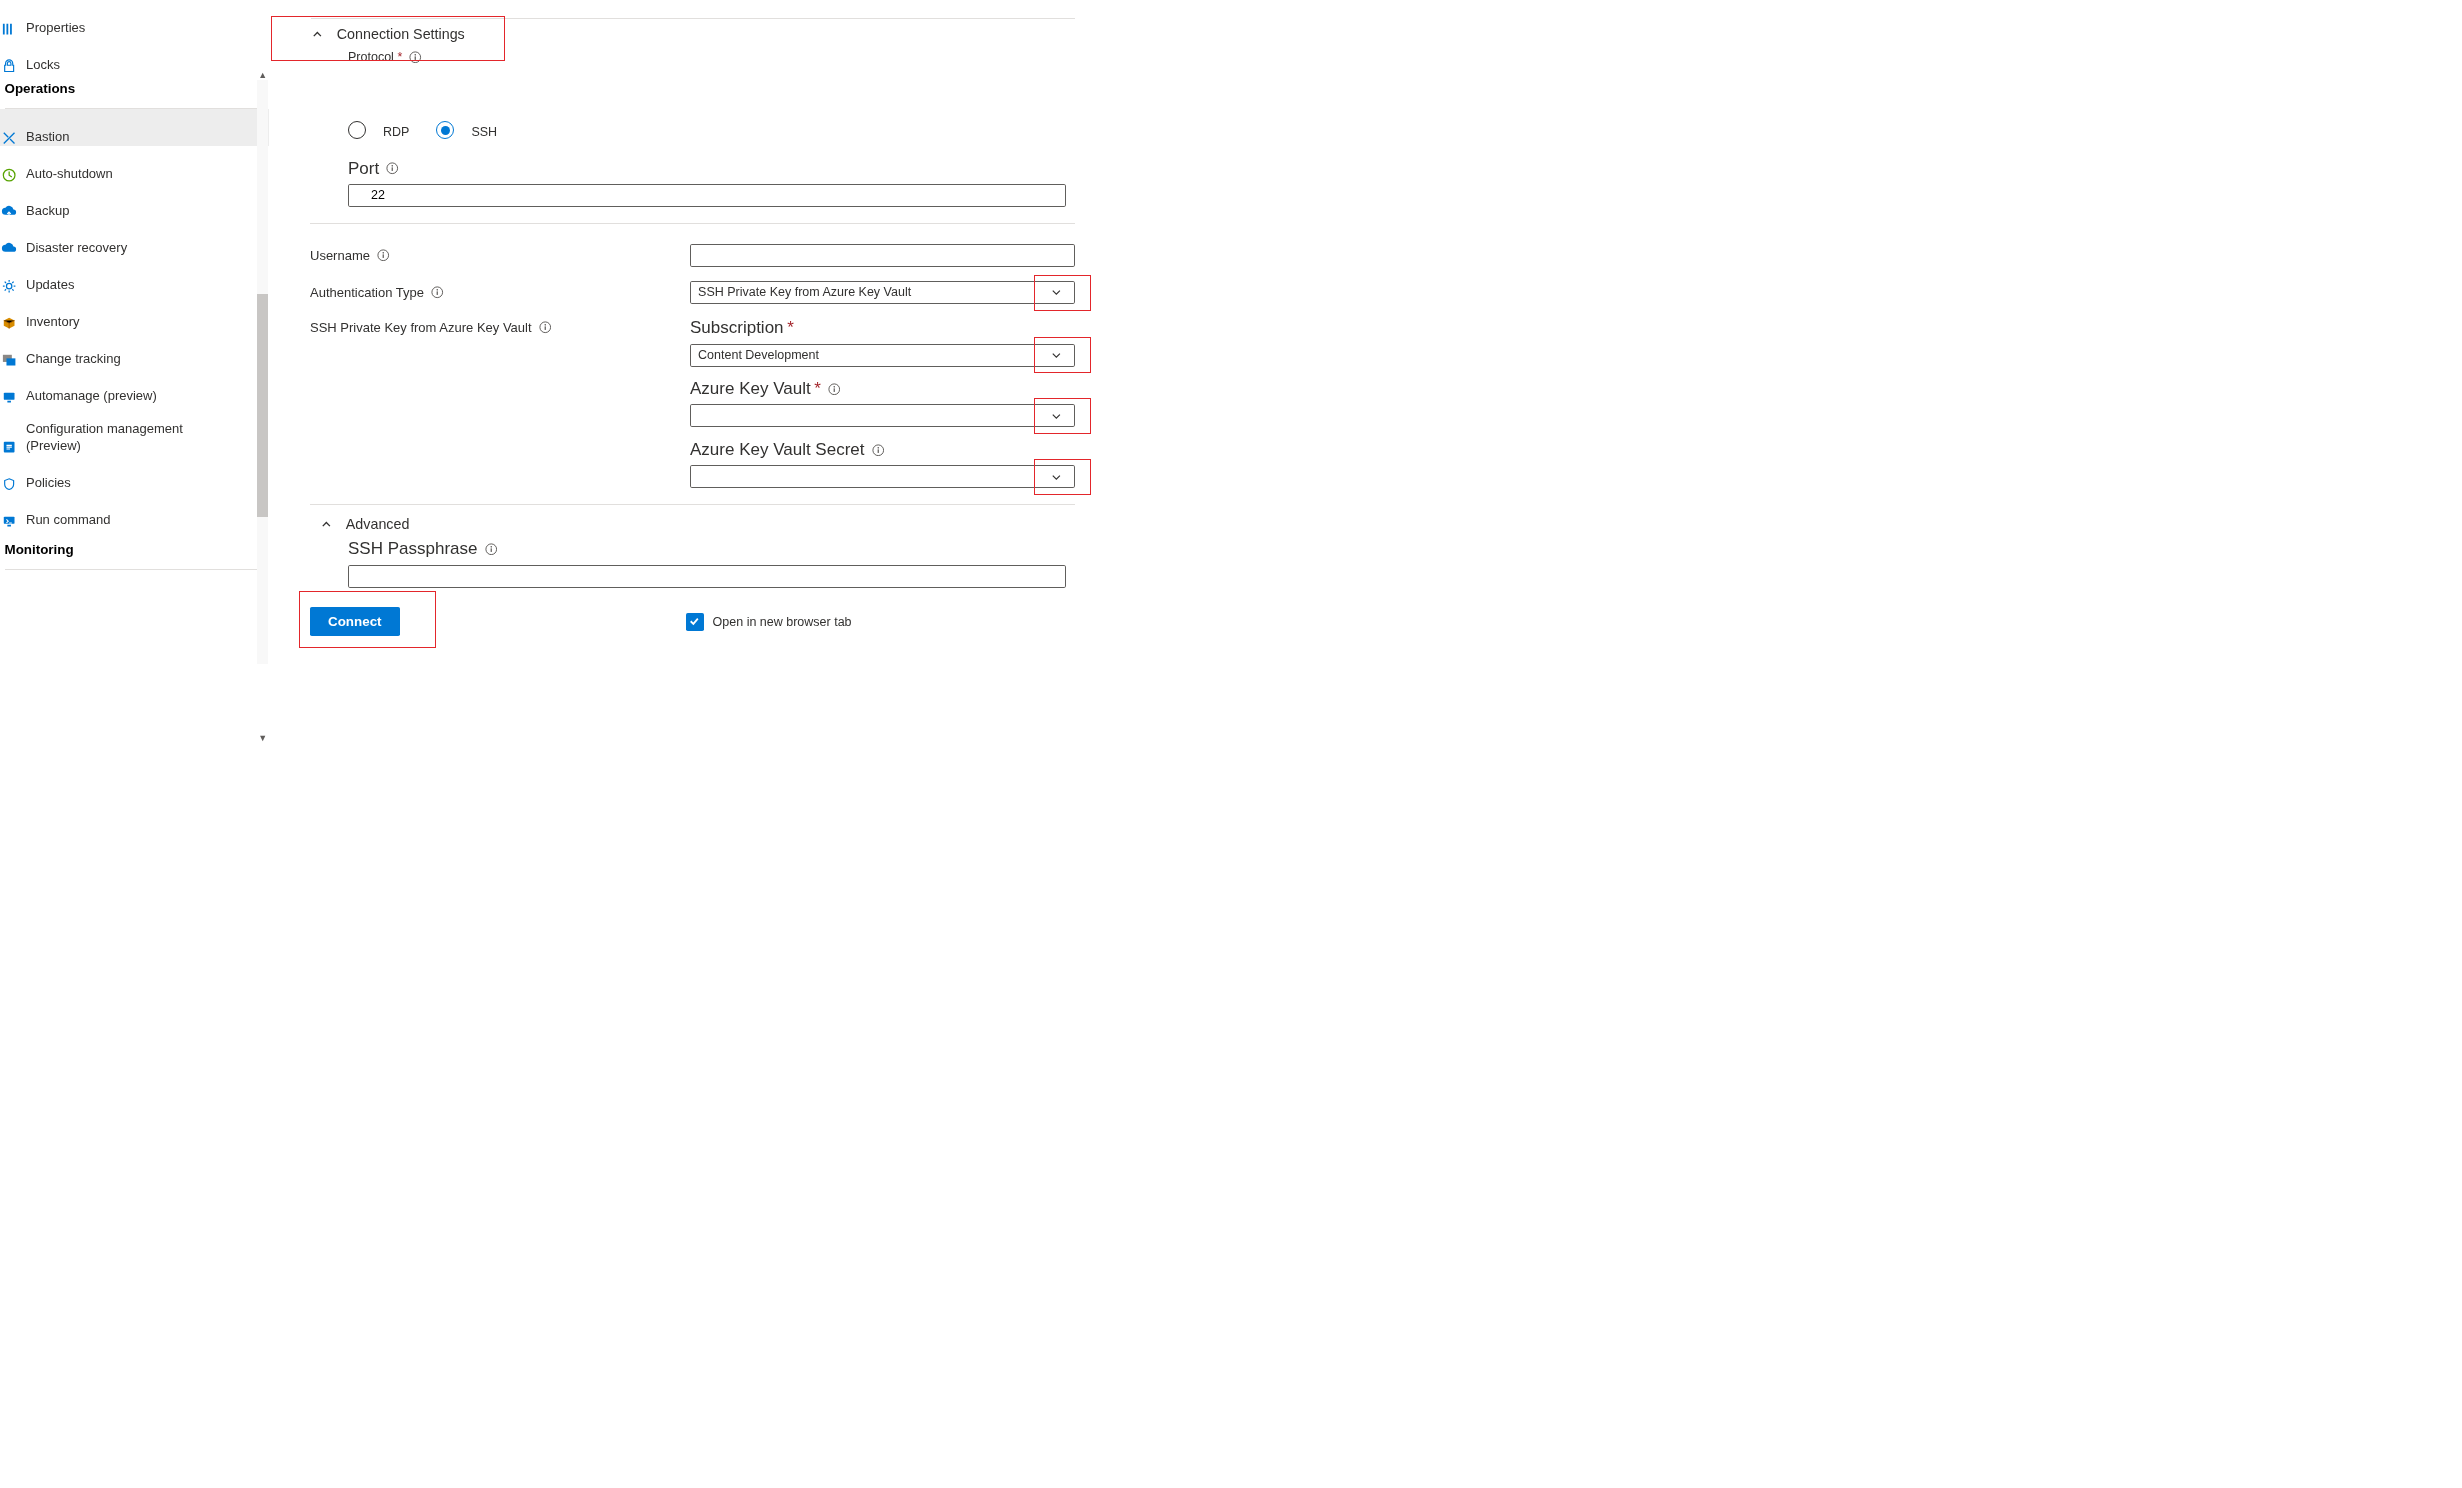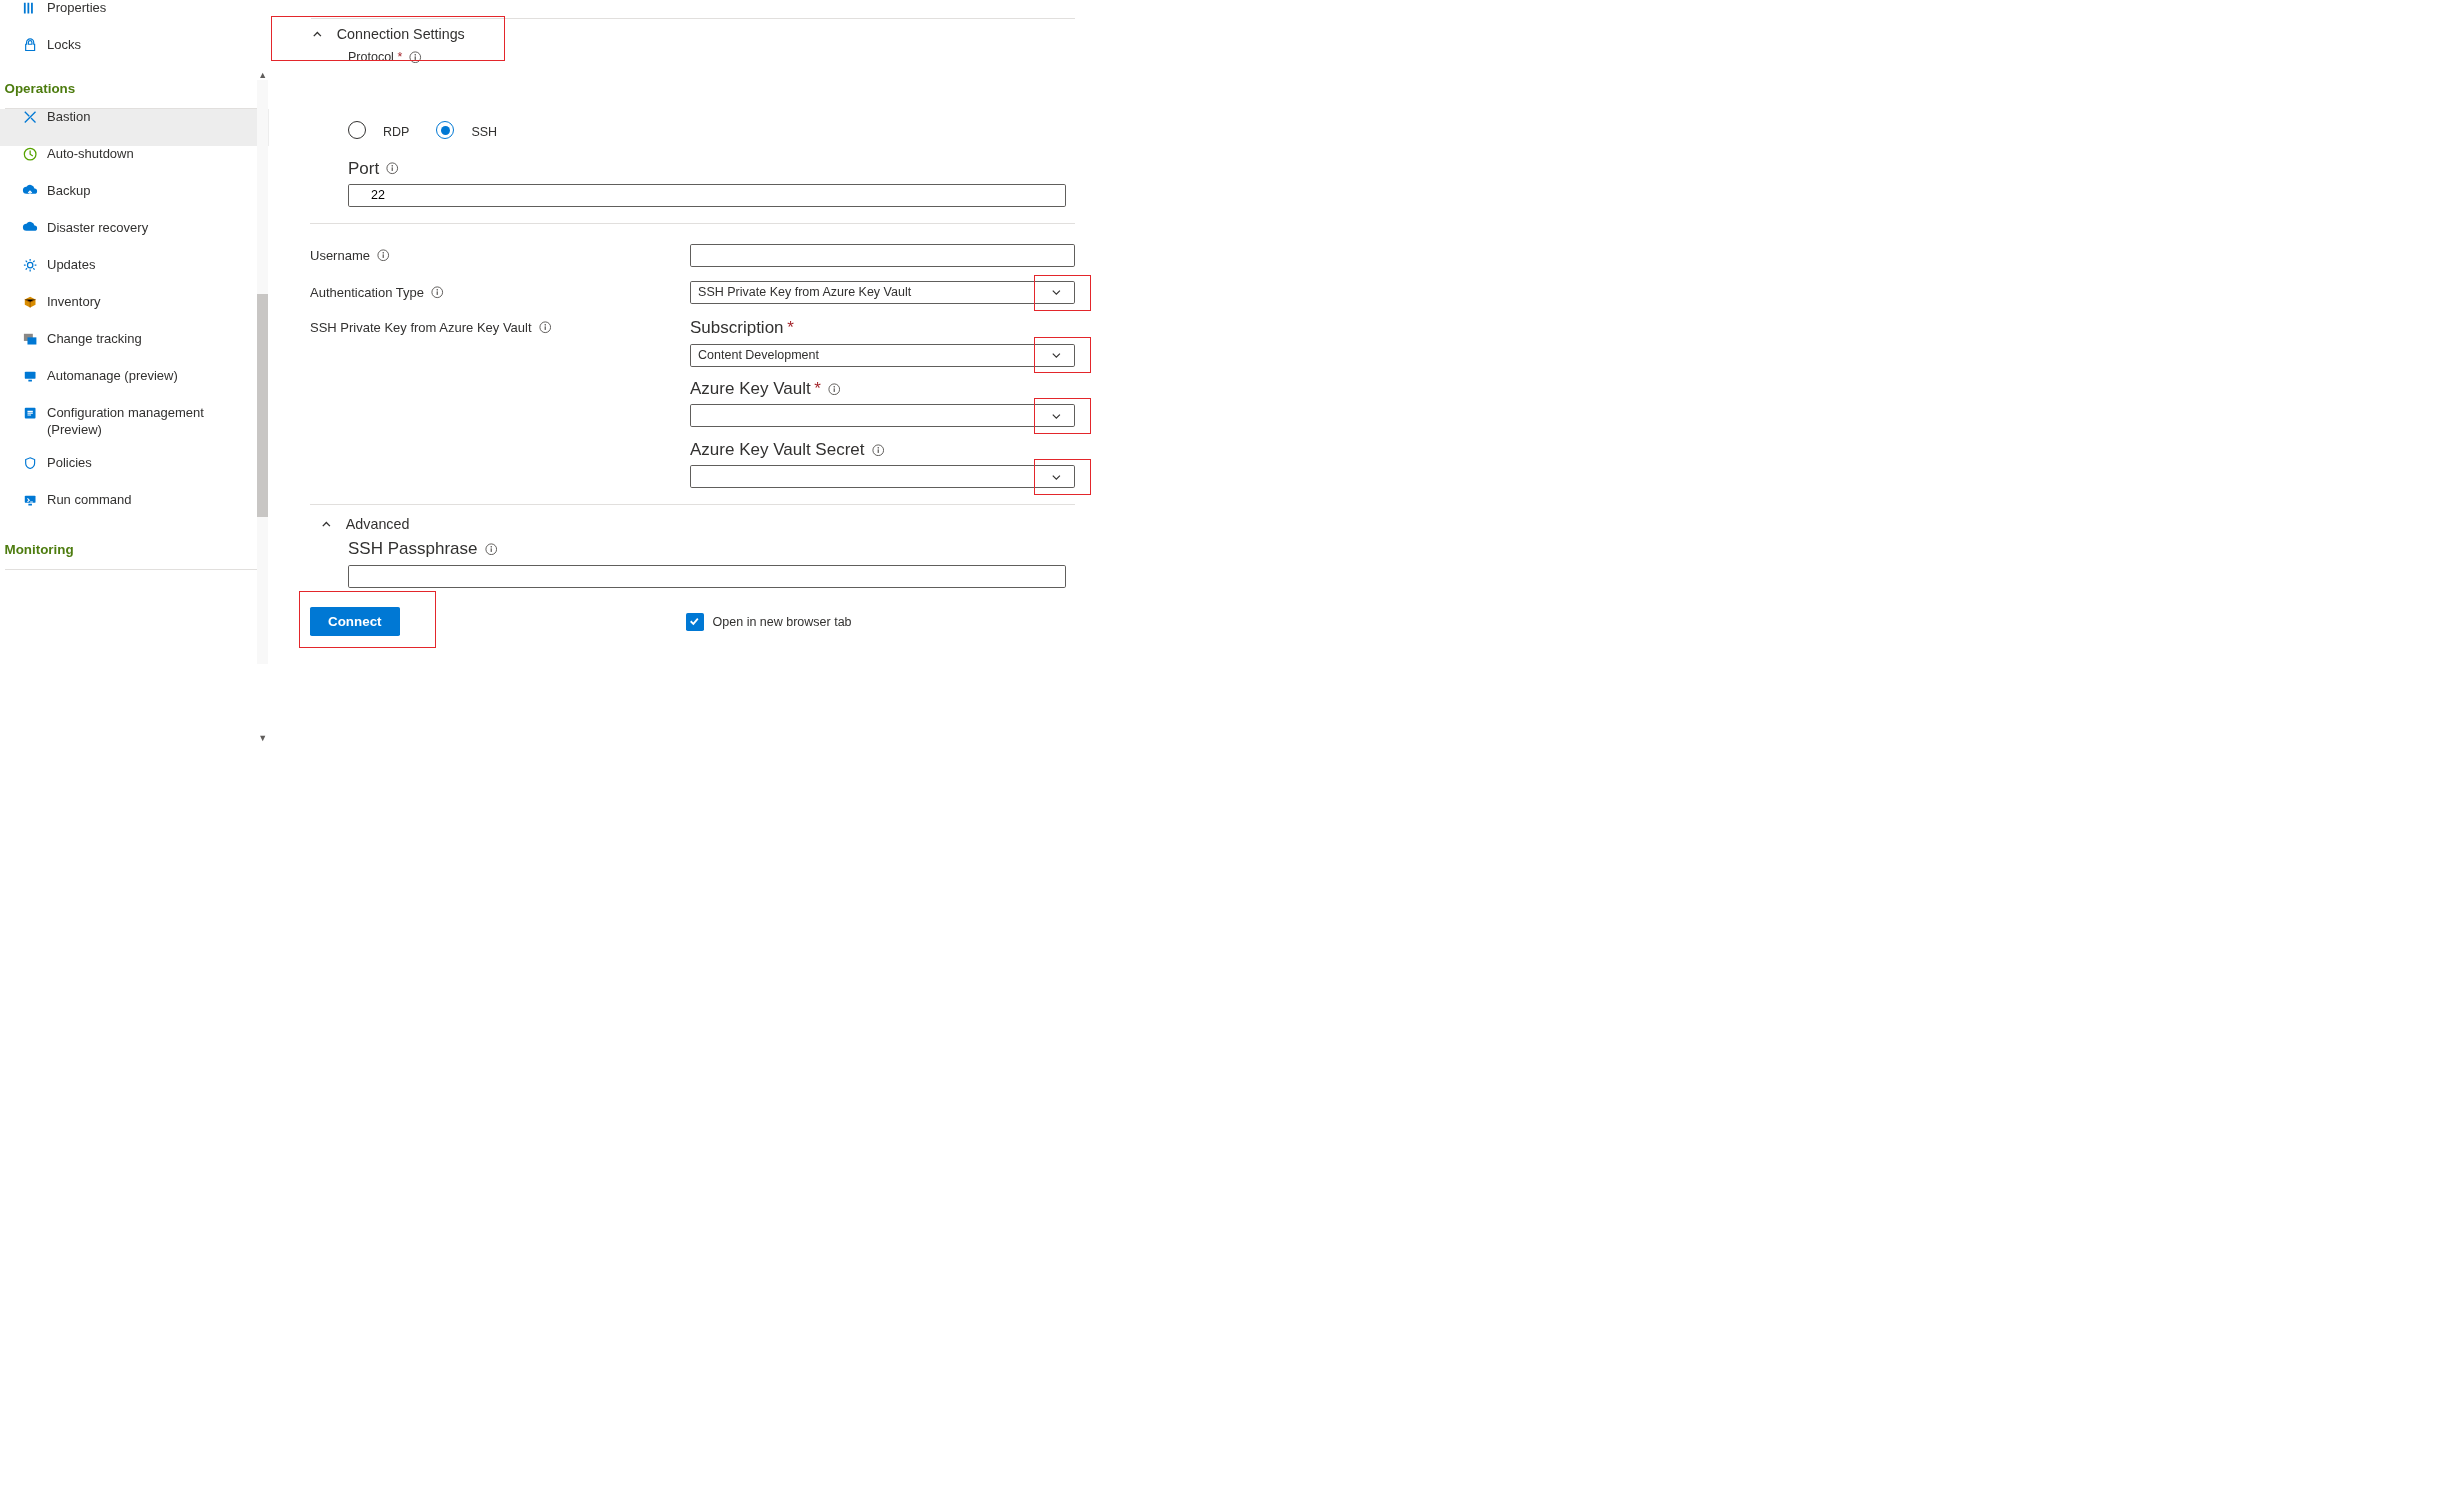--- a/index.html
+++ b/index.html
@@ -2,25 +2,25 @@
 <html><head>
 <meta charset="utf-8">
 <style>
   * { box-sizing: border-box; }
   html, body { margin: 0; padding: 0; font-family: "Segoe UI", -apple-system, BlinkMacSystemFont, sans-serif; font-size: 12.5px; color: #323130; background: #fff; }
   .root { display: flex; width: 1231px; height: 744px; position: relative; }
 
   
   .sidebar { width: 270px; flex-shrink: 0; border-right: 0.9px solid #fff; position: relative; overflow: hidden; }
   .sidebar-inner { position: relative; height: 100%; }
-  .sidebar-item { display: flex; align-items: flex-start; height: 37px; padding-left: 22px; cursor: pointer; }
+  .sidebar-item { display: flex; align-items: flex-end; height: 37px; padding-left: 1px; cursor: pointer; }
   .sidebar-item.selected { background: #ededed; }
   .sidebar-icon { width: 16px; height: 16px; display: flex; align-items: center; justify-content: center; margin-right: 9px; flex-shrink: 0; }
   .sidebar-label { font-size: 13px; color: #323130; line-height: 1.3; }
-  .section-header { font-weight: 600; font-size: 13.4px; padding: 13.4px 0 9px 4.5px; color: #4d7c0f; }
+  .section-header { font-weight: 600; font-size: 13.4px; padding: 13.4px 0 9px 4.5px; color: #000000; }
   .section-divider { border: none; border-bottom: 0.9px solid #e1dfdd; margin: 2.7px 5.4px 0 4.5px; }
   .scroll-track { position: absolute; right: 0.9px; top: 80px; bottom: 80px; width: 10.7px; background: #f8f8f8; }
   .scroll-thumb { position: absolute; left: 0; width: 10.7px; background: #c8c6c4; top: 214px; height: 223px; }
   .scroll-arrow { position: absolute; font-size: 9px; color: #605e5c; line-height: 10.7px; text-align: center; width: 10.7px; }
   .scroll-arrow.up { top: 70px; right: 0.9px; }
   .scroll-arrow.down { bottom: 0; right: 0.9px; }
 
   
   .main { flex: 1; position: relative; padding-left: 40px; padding-right: 156px; padding-top: 18px; }
   .main::before { content: ""; position: absolute; top: 18px; left: 41px; right: 156px; border-top: 0.9px solid #e1dfdd; }

